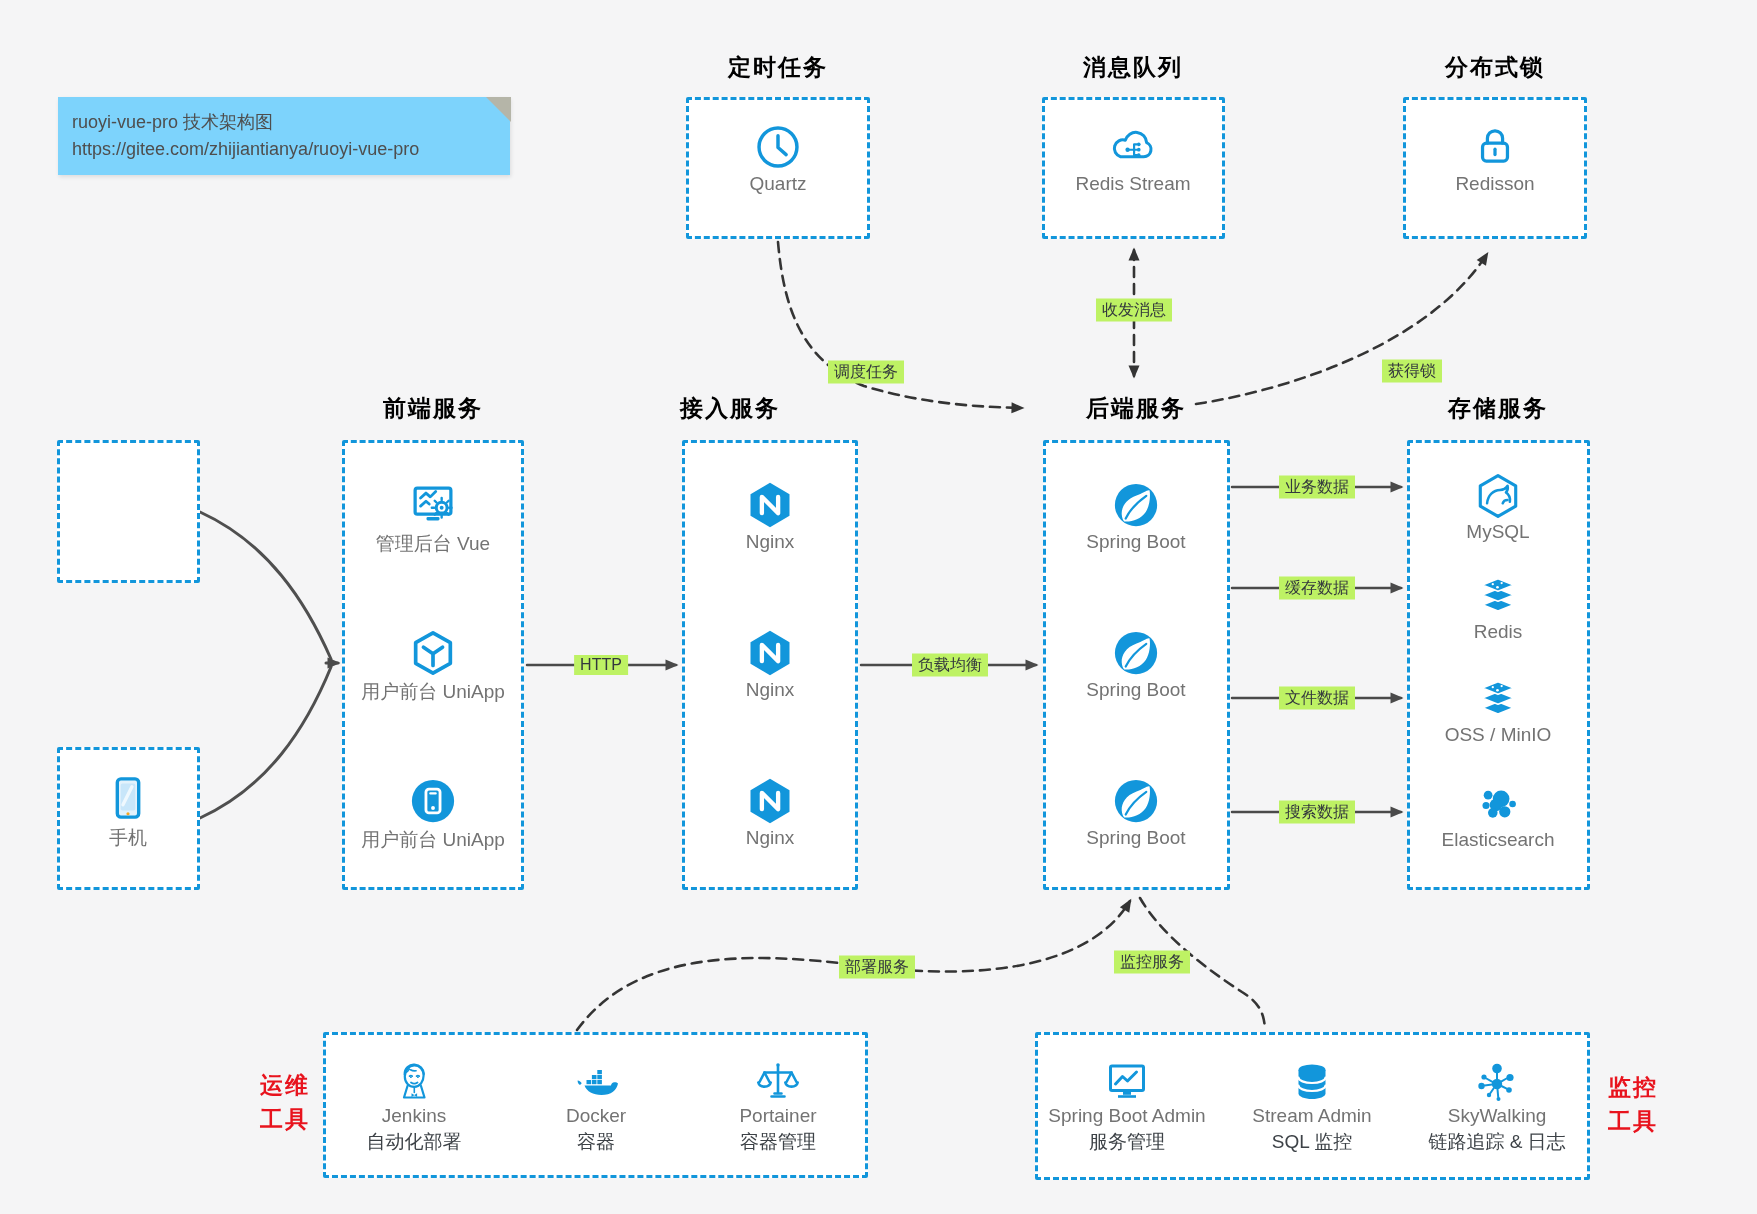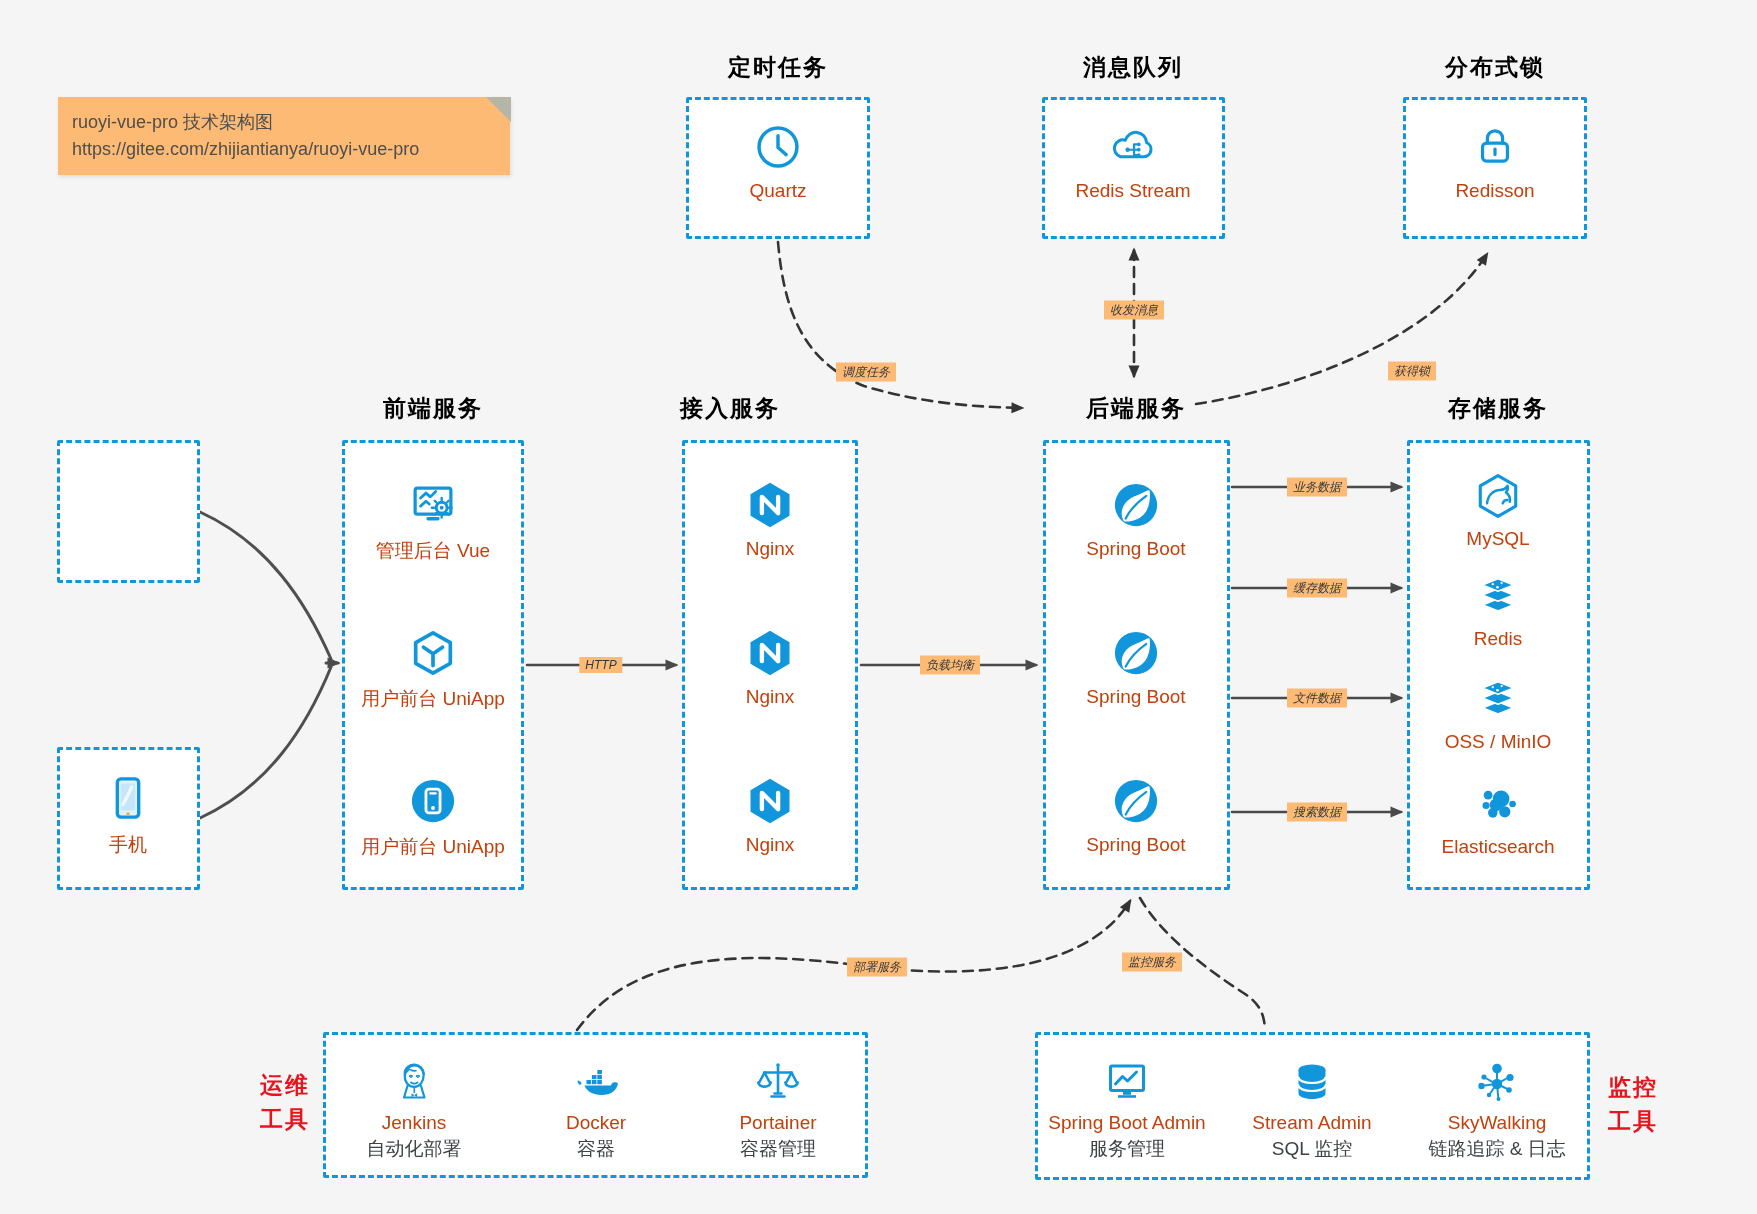--- a/index.html
+++ b/index.html
@@ -6,25 +6,25 @@
   #stage{position:relative;width:1757px;height:1214px;background:#f5f5f6;overflow:hidden;
          font-family:"Liberation Sans","DejaVu Sans",sans-serif;}
   .wires{position:absolute;left:0;top:0;z-index:1;}
   .box{position:absolute;border:3px dashed #1296db;background:#ffffff;box-sizing:border-box;z-index:2;border-radius:2px;}
   .gtitle{position:absolute;transform:translate(-50%,-50%);color:#000000;font-size:23px;font-weight:700;
           letter-spacing:2px;white-space:nowrap;z-index:4;}
   .side-title{position:absolute;transform:translate(-50%,-50%);color:#e8131d;font-size:23px;font-weight:700;
           letter-spacing:2px;white-space:nowrap;z-index:4;text-align:center;}
   .item{position:absolute;width:200px;margin-left:-100px;text-align:center;z-index:3;}
   .item .ic{display:block;margin:0 auto;}
-  .ilabel{margin-top:7px;font-size:19px;color:#c2410c;white-space:nowrap;}
+  .ilabel{margin-top:0;font-size:19px;color:#737373;white-space:nowrap;}
   .isub{margin-top:2px;font-size:19px;color:#3d4247;white-space:nowrap;}
-  .edge-label{position:absolute;transform:translate(-50%,-50%);font-size:12px;color:#33383d;background:#fdba74;
-          padding:1px 6px;white-space:nowrap;z-index:5;font-style:italic;}
-  .note{position:absolute;left:58px;top:97px;width:452px;height:78px;background:#fdba74;z-index:3;
+  .edge-label{position:absolute;transform:translate(-50%,-50%);font-size:16px;color:#33383d;background:#bef264;
+          padding:1px 6px;white-space:nowrap;z-index:5;}
+  .note{position:absolute;left:58px;top:97px;width:452px;height:78px;background:#7dd3fc;z-index:3;
         box-shadow:1px 2px 4px rgba(0,0,0,.10);box-sizing:border-box;padding:12px 0 0 14px;}
   .note div{font-size:18px;line-height:27px;color:#4e4e4e;white-space:nowrap;}
   .note-fold{position:absolute;left:486px;top:97px;width:25px;height:25px;background:#b5b5a8;
         clip-path:polygon(0 0,100% 0,100% 100%);z-index:4;}
 </style>
 </head>
 <body>
 
 <div id="stage">
 

